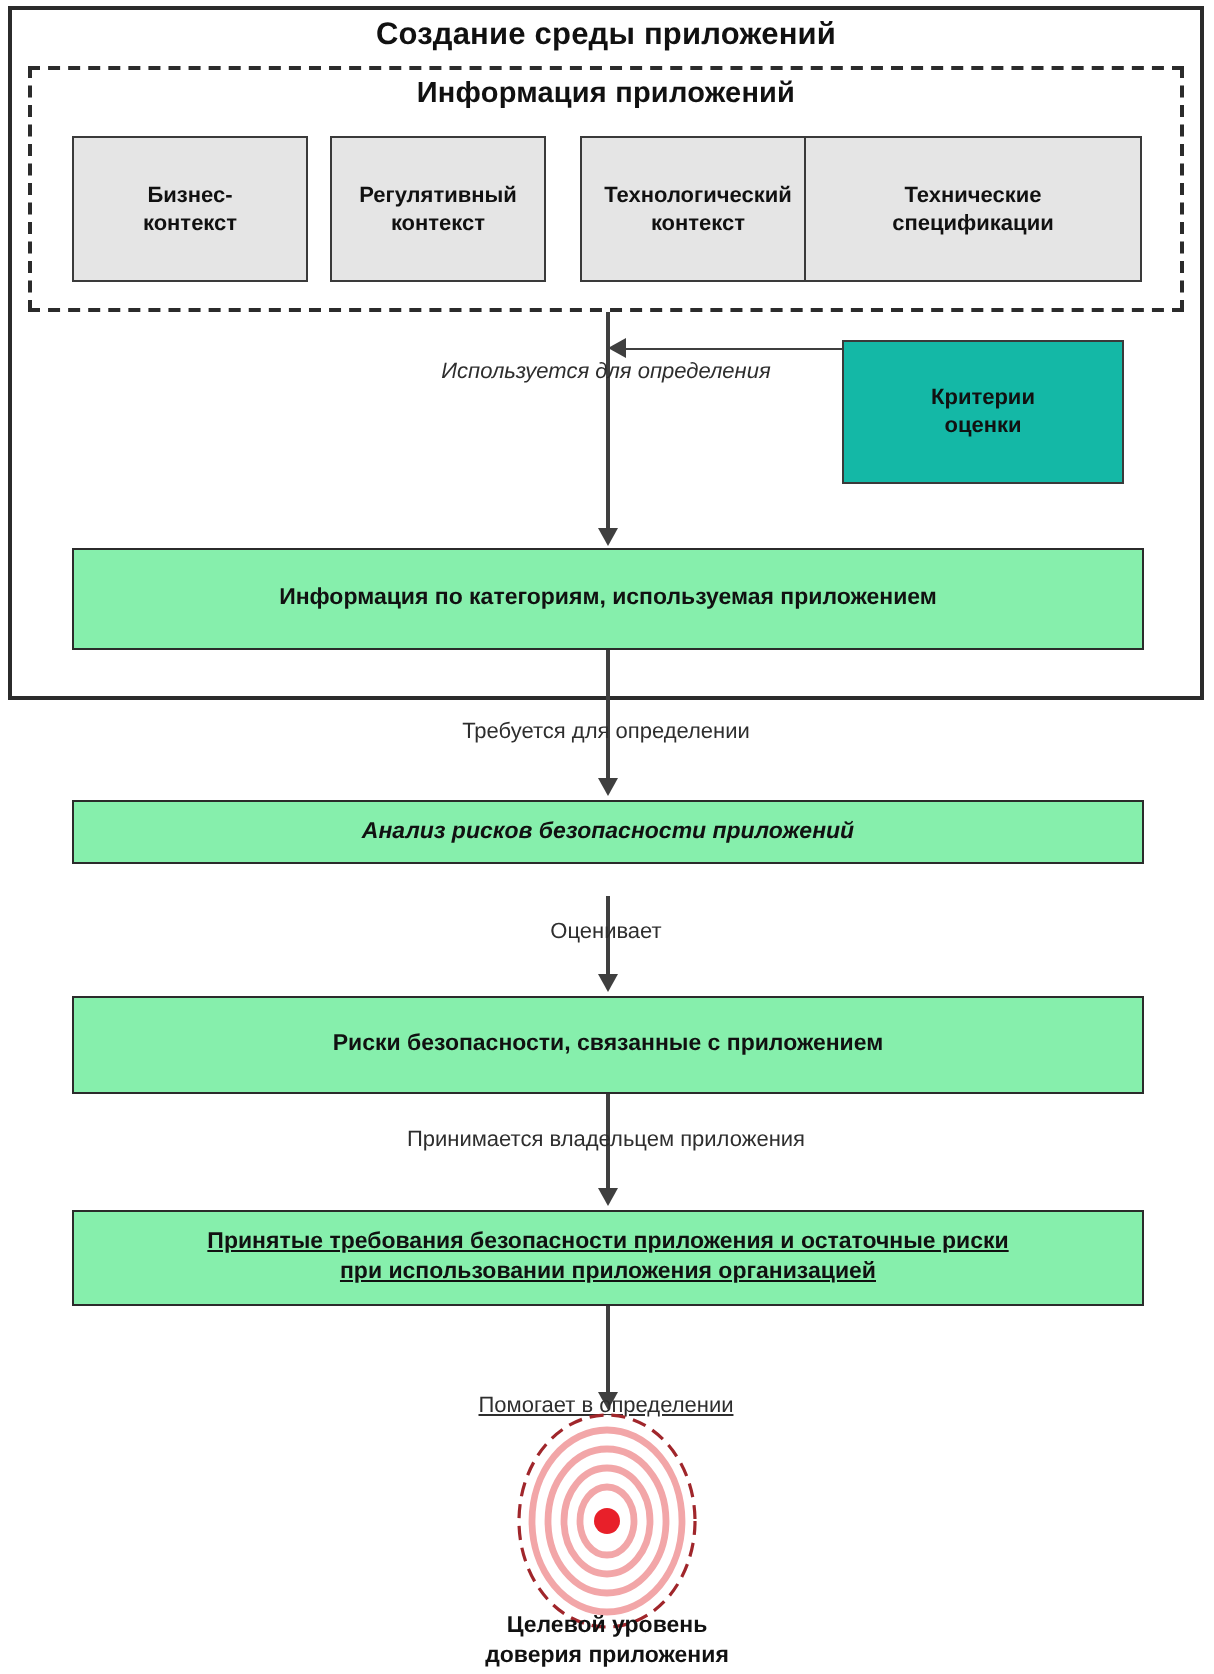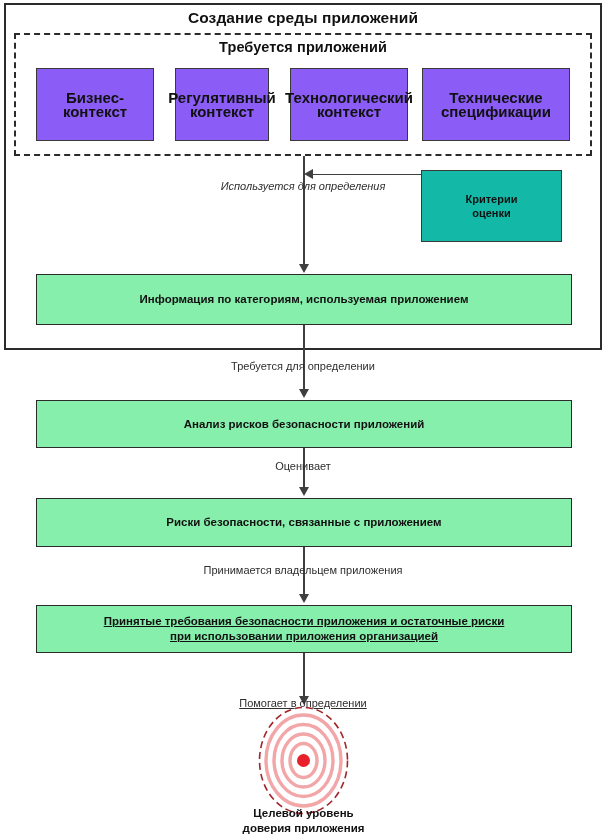--- a/index.html
+++ b/index.html
@@ -65,35 +65,35 @@
     height: 123px;
     border: 2px dashed #2b2b2b;
     background: #ffffff;
   }
 
   
   .ctx-box {
     top: 68px;
     height: 73px;
     border: 1.6px solid #3a3a3a;
-    background: #8b5cf6;
+    background: #e5e5e5;
     display: flex;
     align-items: center;
     justify-content: center;
     text-align: center;
-    font-size: 15px;
+    font-size: 11px;
     font-weight: bold;
     line-height: 14px;
     color: #111111;
     padding: 0 4px;
   }
   .ctx-1 { left: 36px;  width: 118px; }
-  .ctx-2 { left: 175px; width: 94px; }
+  .ctx-2 { left: 165px; width: 108px; }
   .ctx-3 { left: 290px; width: 118px; }
-  .ctx-4 { left: 422px; width: 148px; }
+  .ctx-4 { left: 402px; width: 169px; }
 
   
   .criteria-box {
     left: 421px;
     top: 170px;
     width: 141px;
     height: 72px;
     border: 1.6px solid #3a3a3a;
     background: #14b8a6;
     display: flex;
@@ -116,21 +116,21 @@
     align-items: center;
     justify-content: center;
     text-align: center;
     font-size: 11.5px;
     font-weight: bold;
     line-height: 15px;
     color: #111111;
     padding: 0 10px;
   }
   .proc-info   { top: 274px; height: 51px; }
-  .proc-analysis { top: 400px; height: 48px; }
+  .proc-analysis { top: 400px; height: 32px; font-style: italic; }
   .proc-risks    { top: 498px; height: 49px; }
   .proc-accepted { top: 605px; height: 48px; text-decoration: underline; }
 
   
   .vline {
     left: 303px;
     width: 1.6px;
     background: #3f3f3f;
   }
   .hline {
@@ -186,21 +186,21 @@
 <body>
 
 <div id="diagram">
 
   <div class="abs outer-box"></div>
 
   <div class="abs section-title title-main">Создание среды приложений</div>
 
   <div class="abs dashed-box"></div>
 
-  <div class="abs section-title title-sub">Требуется приложений</div>
+  <div class="abs section-title title-sub">Информация приложений</div>
 
   <div class="abs ctx-box ctx-1">Бизнес-<br>контекст</div>
 
   <div class="abs ctx-box ctx-2">Регулятивный<br>контекст</div>
 
   <div class="abs ctx-box ctx-3">Технологический<br>контекст</div>
 
   <div class="abs ctx-box ctx-4">Технические<br>спецификации</div>
 
   <div class="abs criteria-box">Критерии<br>оценки</div>

